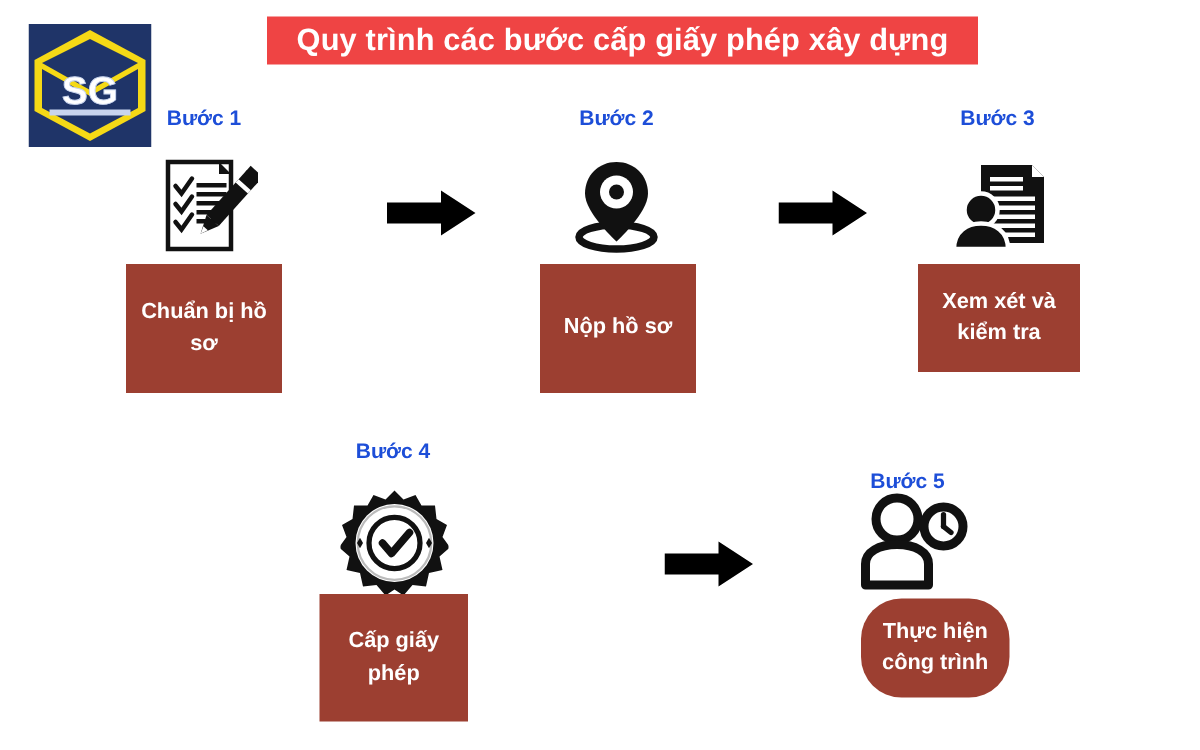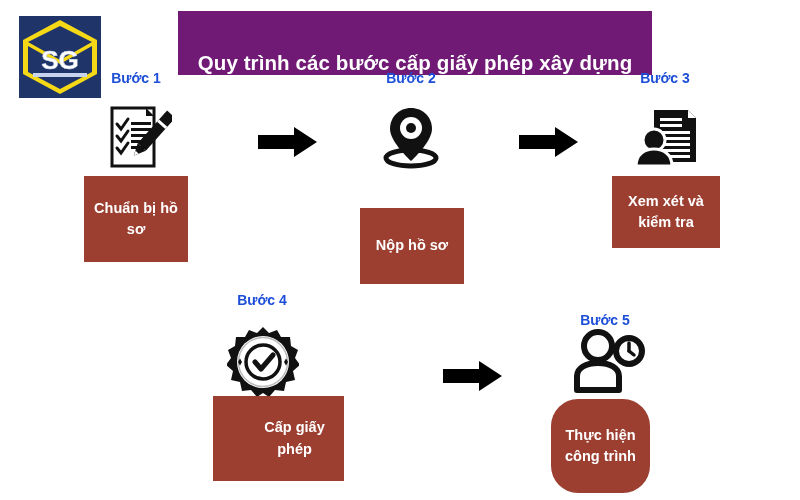--- a/index.html
+++ b/index.html
@@ -30,24 +30,24 @@
     width: 82px;
     height: 96px;
   }
 
   
   .title-banner {
     position: absolute;
     left: 178px;
     top: 11px;
     width: 474px;
-    height: 64px;
-    background: #701a75;
+    height: 32px;
+    background: #ef4444;
     display: flex;
-    align-items: flex-end;
+    align-items: center;
     justify-content: center;
   }
   .title-text {
     color: #ffffff;
     font-size: 20.5px;
     font-weight: bold;
     letter-spacing: 0.1px;
     white-space: nowrap;
   }
 
@@ -150,21 +150,21 @@
   <div class="step">
     <div class="step-label" style="left:331px; top:70px;">Bước 2</div>
     <div class="step-icon" style="left:378px; top:104px;">
       <svg viewBox="0 0 66 66" width="66" height="66">
         <ellipse cx="33" cy="54" rx="25" ry="8" fill="none" stroke="#111" stroke-width="5"></ellipse>
         <path d="M33 4 C21 4 12 13 12 25 C12 38 33 57 33 57 C33 57 54 38 54 25 C54 13 45 4 33 4 Z" fill="#111"></path>
         <circle cx="33" cy="24" r="11" fill="#ffffff"></circle>
         <circle cx="33" cy="24" r="5" fill="#111"></circle>
       </svg>
     </div>
-    <div class="step-box" style="left:360px; top:176px; width:104px; height:76px;margin-top:32px;">
+    <div class="step-box" style="left:360px; top:176px; width:104px; height:86px;">
       <span class="step-box-text">Nộp hồ sơ</span>
     </div>
   </div>
 
   <div class="arrow" style="left:519px; top:126px;">
     <svg viewBox="0 0 60 32" width="60" height="32">
       <polygon points="0,9 36,9 36,1 59,16 36,31 36,23 0,23" fill="#000000"></polygon>
     </svg>
   </div>
 
@@ -200,21 +200,21 @@
           <polygon points="36,1 42,7 50,4 54,11 63,11 64,20 71,24 68,32 73,39 66,45 68,54 59,56 57,65 48,64 42,71 36,67 30,71 24,64 15,65 13,56 4,54 6,45 -1,39 4,32 1,24 8,20 9,11 18,11 22,4 30,7"></polygon>
         </g>
         <circle cx="36" cy="36" r="26" fill="#ffffff"></circle>
         <circle cx="36" cy="36" r="24.5" fill="none" stroke="#bbbbbb" stroke-width="1.5"></circle>
         <circle cx="36" cy="36" r="17" fill="#ffffff" stroke="#111" stroke-width="3.5"></circle>
         <polyline points="28,36 34,43 46,29" fill="none" stroke="#111" stroke-width="5" stroke-linecap="round" stroke-linejoin="round"></polyline>
         <polygon points="11,36 13,32.5 15,36 13,39.5" fill="#111"></polygon>
         <polygon points="57,36 59,32.5 61,36 59,39.5" fill="#111"></polygon>
       </svg>
     </div>
-    <div class="step-box" style="left:213px; top:396px; width:99px; height:85px;padding-left:32px;">
+    <div class="step-box" style="left:213px; top:396px; width:99px; height:85px;">
       <span class="step-box-text">Cấp giấy phép</span>
     </div>
   </div>
 
   <div class="arrow" style="left:443px; top:360px;">
     <svg viewBox="0 0 60 32" width="60" height="32">
       <polygon points="0,9 36,9 36,1 59,16 36,31 36,23 0,23" fill="#000000"></polygon>
     </svg>
   </div>
 
@@ -224,18 +224,18 @@
       <svg viewBox="0 0 76 66" width="76" height="66">
         <circle cx="28" cy="18" r="14" fill="none" stroke="#111" stroke-width="6"></circle>
         <path d="M7 62 L7 48 C7 40 16 35 28 35 C40 35 49 40 49 48 L49 62 Z" fill="none" stroke="#111" stroke-width="6" stroke-linejoin="round"></path>
         <circle cx="59" cy="23" r="13" fill="none" stroke="#111" stroke-width="6"></circle>
         <g stroke="#111" stroke-width="3.5" stroke-linecap="round">
           <line x1="59" y1="23" x2="59" y2="15"></line>
           <line x1="59" y1="23" x2="64" y2="27"></line>
         </g>
       </svg>
     </div>
-    <div class="step-box" style="left:551px; top:399px; width:99px; height:94px;border-radius:27px;">
+    <div class="step-box" style="left:574px; top:399px; width:99px; height:66px;border-radius:27px;">
       <span class="step-box-text">Thực hiện công trình</span>
     </div>
   </div>
 
 </div>
 
 </body></html>

